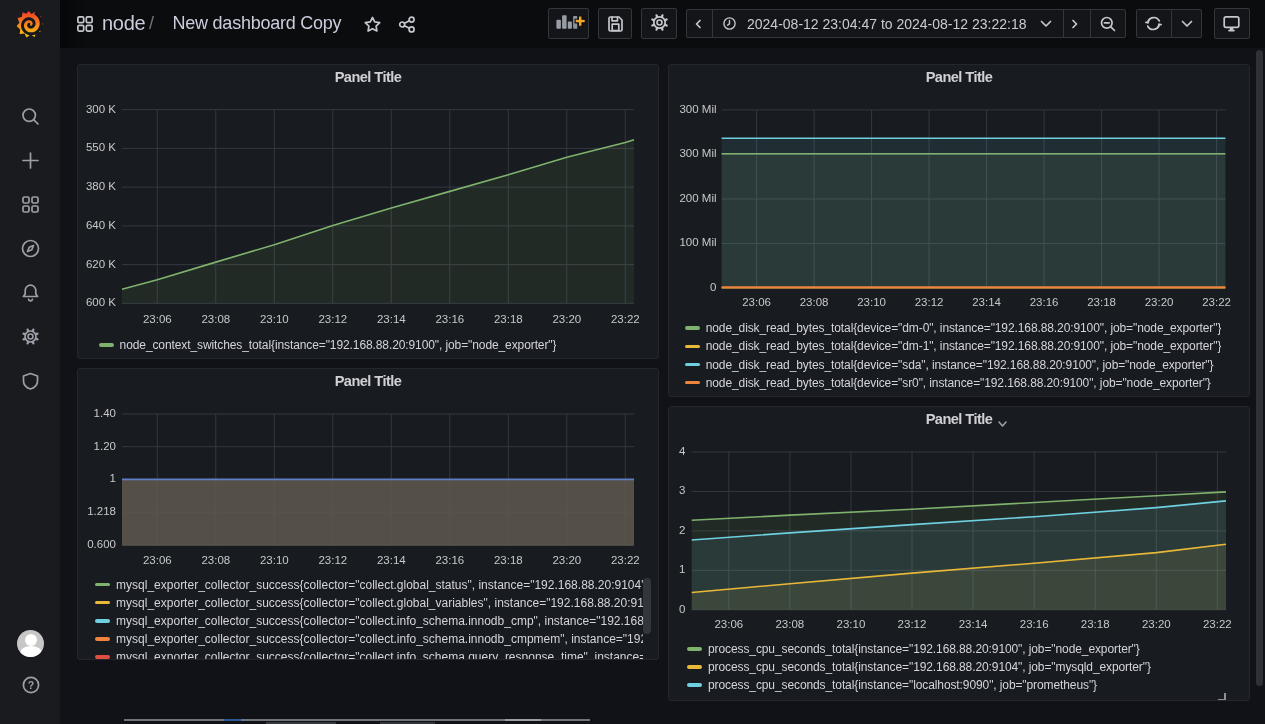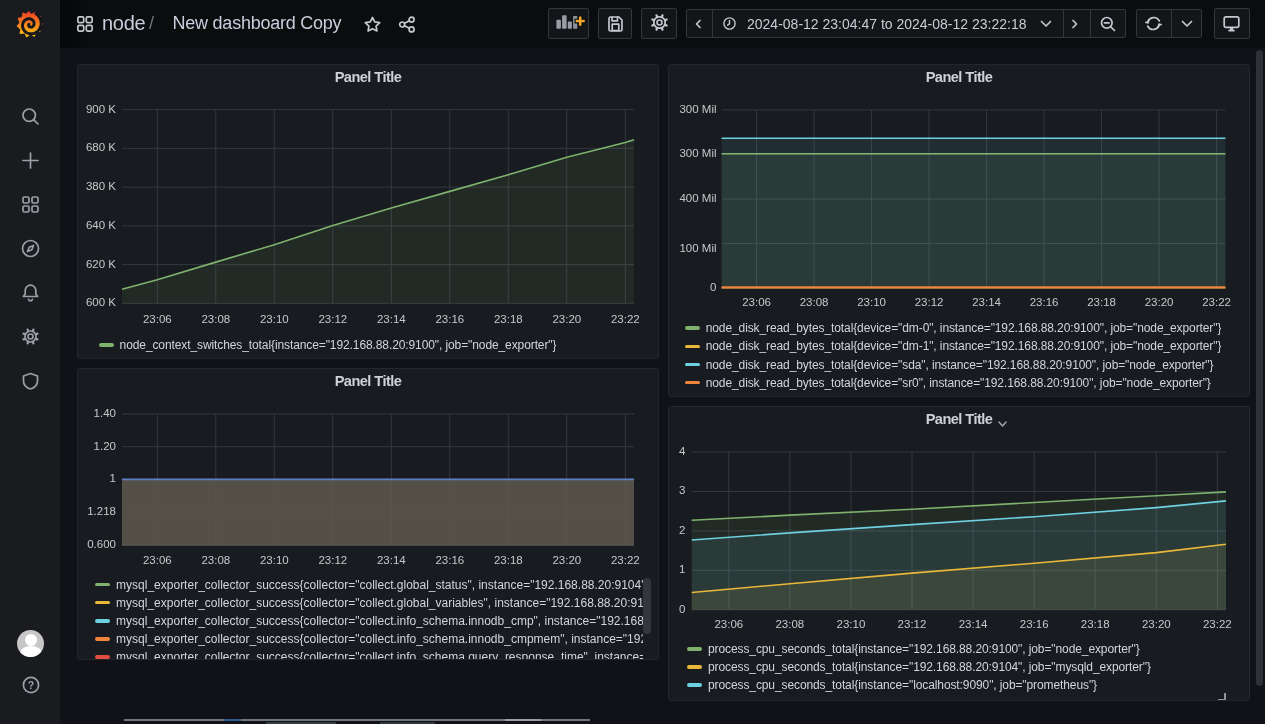--- a/index.html
+++ b/index.html
@@ -180,22 +180,22 @@
       <line x1="196.3" y1="44.6" x2="196.3" y2="238.4" stroke="#343841" stroke-width="1"></line>
       <line x1="254.8" y1="44.6" x2="254.8" y2="238.4" stroke="#343841" stroke-width="1"></line>
       <line x1="313.3" y1="44.6" x2="313.3" y2="238.4" stroke="#343841" stroke-width="1"></line>
       <line x1="371.8" y1="44.6" x2="371.8" y2="238.4" stroke="#343841" stroke-width="1"></line>
       <line x1="430.3" y1="44.6" x2="430.3" y2="238.4" stroke="#343841" stroke-width="1"></line>
       <line x1="488.8" y1="44.6" x2="488.8" y2="238.4" stroke="#343841" stroke-width="1"></line>
       <line x1="547.3" y1="44.6" x2="547.3" y2="238.4" stroke="#343841" stroke-width="1"></line>
       <polygon points="44,238.4 44,224.25 79.3,214.76 137.8,197.12 196.3,179.68 254.8,160.49 313.3,143.05 371.8,126.38 430.3,109.72 488.8,92.27 547.3,77.55 556,74.64 556,238.4" fill="#7EB26D" fill-opacity="0.1"></polygon>
       <polyline points="44,224.25 79.3,214.76 137.8,197.12 196.3,179.68 254.8,160.49 313.3,143.05 371.8,126.38 430.3,109.72 488.8,92.27 547.3,77.55 556,74.64" fill="none" stroke="#7EB26D" stroke-width="1.6" stroke-linejoin="round"></polyline>
     </svg>
-<div class="ylab" style="left:-22px;top:37.6px;width:60px">900 K</div>
-<div class="ylab" style="left:-22px;top:76.36px;width:60px">680 K</div>
+<div class="ylab" style="left:-22px;top:37.6px;width:60px">300 K</div>
+<div class="ylab" style="left:-22px;top:76.36px;width:60px">550 K</div>
 <div class="ylab" style="left:-22px;top:115.12px;width:60px">380 K</div>
 <div class="ylab" style="left:-22px;top:153.88px;width:60px">640 K</div>
 <div class="ylab" style="left:-22px;top:192.64px;width:60px">620 K</div>
 <div class="ylab" style="left:-22px;top:231.4px;width:60px">600 K</div>
 <div class="xlab" style="left:57.3px;top:247.5px">23:06</div>
 <div class="xlab" style="left:115.8px;top:247.5px">23:08</div>
 <div class="xlab" style="left:174.3px;top:247.5px">23:10</div>
 <div class="xlab" style="left:232.8px;top:247.5px">23:12</div>
 <div class="xlab" style="left:291.3px;top:247.5px">23:14</div>
 <div class="xlab" style="left:349.8px;top:247.5px">23:16</div>
@@ -225,22 +225,22 @@
       <line x1="547.6" y1="44.9" x2="547.6" y2="223.1" stroke="#343841" stroke-width="1"></line>
       <polygon points="52.6,223.1 52.6,88.7 556.4,88.7 556.4,223.1" fill="#7EB26D" fill-opacity="0.1"></polygon>
       <polygon points="52.6,223.1 52.6,73.3 556.4,73.3 556.4,223.1" fill="#6ED0E0" fill-opacity="0.1"></polygon>
       <polyline points="52.6,88.7 556.4,88.7" fill="none" stroke="#7EB26D" stroke-width="1.6" stroke-linejoin="round"></polyline>
       <polyline points="52.6,222.8 556.4,222.8" fill="none" stroke="#EAB839" stroke-width="1.2" stroke-linejoin="round"></polyline>
       <polyline points="52.6,73.3 556.4,73.3" fill="none" stroke="#6ED0E0" stroke-width="1.6" stroke-linejoin="round"></polyline>
       <polyline points="52.6,222.2 556.4,222.2" fill="none" stroke="#EF843C" stroke-width="2" stroke-linejoin="round"></polyline>
     </svg>
 <div class="ylab" style="left:-12.5px;top:37.9px;width:60px">300 Mil</div>
 <div class="ylab" style="left:-12.5px;top:82.45px;width:60px">300 Mil</div>
-<div class="ylab" style="left:-12.5px;top:127px;width:60px">400 Mil</div>
-<div class="ylab" style="left:-12.5px;top:177px;width:60px">100 Mil</div>
+<div class="ylab" style="left:-12.5px;top:127px;width:60px">200 Mil</div>
+<div class="ylab" style="left:-12.5px;top:171px;width:60px">100 Mil</div>
 <div class="ylab" style="left:-12.5px;top:216.1px;width:60px">0</div>
 <div class="xlab" style="left:65.6px;top:231px">23:06</div>
 <div class="xlab" style="left:123.1px;top:231px">23:08</div>
 <div class="xlab" style="left:180.6px;top:231px">23:10</div>
 <div class="xlab" style="left:238.1px;top:231px">23:12</div>
 <div class="xlab" style="left:295.6px;top:231px">23:14</div>
 <div class="xlab" style="left:353.1px;top:231px">23:16</div>
 <div class="xlab" style="left:410.6px;top:231px">23:18</div>
 <div class="xlab" style="left:468.1px;top:231px">23:20</div>
 <div class="xlab" style="left:525.6px;top:231px">23:22</div>

